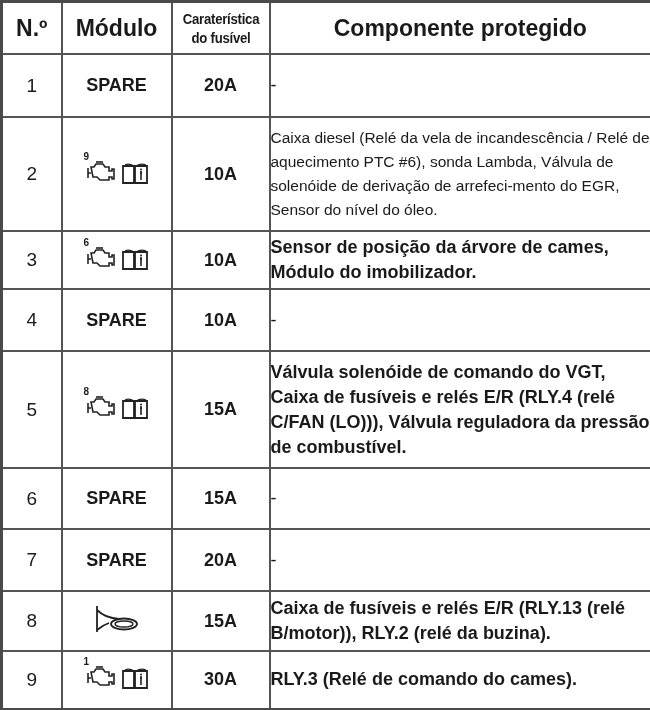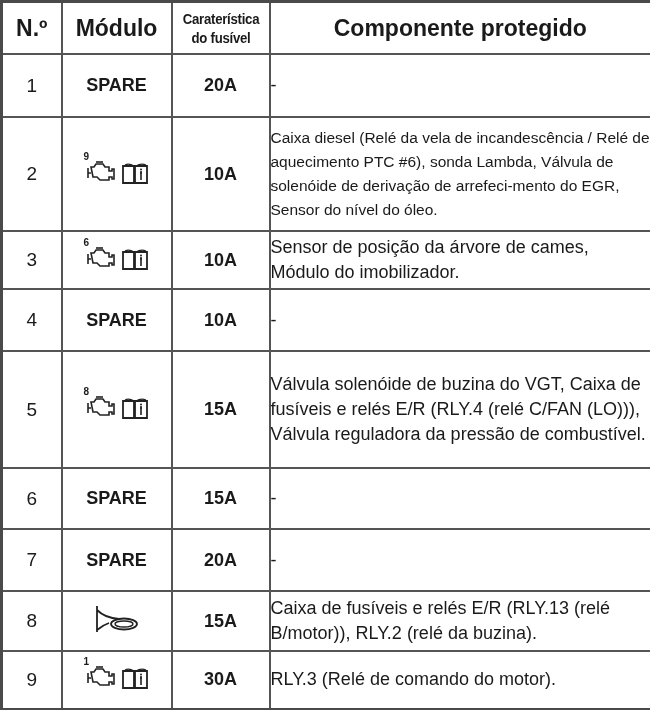--- a/index.html
+++ b/index.html
@@ -18,21 +18,21 @@
   col.c2 { width:110px; }
   col.c3 { width:98px; }
   col.c4 { width:382px; }
   th { font-weight:bold; font-size:23px; height:50px; text-align:center; }
   th.narrow { font-size:15px; font-weight:bold; line-height:19px; letter-spacing:-0.3px; font-family:"Liberation Sans Narrow","Liberation Sans", sans-serif; transform:scaleX(0.88); }
   td.num { text-align:center; font-size:19px; }
   td.sym { text-align:center; font-size:18px; font-weight:bold; }
   td.amp { text-align:center; font-size:18px; font-weight:bold;margin-top:46px; }
   td.desc { padding-left:6px; padding-right:4px; font-size:18px; line-height:25px; }
   td.desc.small { font-size:15.5px; line-height:24px; }
-  td.desc.bold { font-weight:normal; }
+  td.desc.bold { font-weight:bold; }
   .icon-wrap { display:inline-flex; align-items:flex-end; gap:2px; position:relative; }
   .sup { position:absolute; left:-2px; top:-9px; font-size:10px; font-weight:bold; }
 </style>
 </head>
 <body>
 
 <table class="fuse">
   <colgroup>
       <col class="c1">
       <col class="c2">
@@ -119,21 +119,21 @@
             </svg>
           <svg width="26" height="22" viewBox="0 0 26 22">
               <path d="M1 4h11v17H1zM13 4h12v17H13z" fill="none" stroke="#222" stroke-width="1.8"></path>
               <path d="M3 3q4-2 9 1M14 4q5-3 10-1" fill="none" stroke="#222" stroke-width="1.3"></path>
               <path d="M19 9v9M18 11h2" stroke="#222" stroke-width="1.6"></path>
               <circle cx="19" cy="7.5" r="1" fill="#222"></circle>
             </svg>
         </span>
       </td>
       <td class="amp">15A</td>
-      <td class="desc bold">Válvula solenóide de buzina do VGT, Caixa de fusíveis e relés E/R (RLY.4 (relé C/FAN (LO))), Válvula reguladora da pressão de combustível.</td>
+      <td class="desc bold">Válvula solenóide de comando do VGT, Caixa de fusíveis e relés E/R (RLY.4 (relé C/FAN (LO))), Válvula reguladora da pressão de combustível.</td>
     </tr>
 
     <tr style="height:61px">
       <td class="num">6</td>
       <td class="sym">SPARE</td>
       <td class="amp">15A</td>
       <td class="desc">-</td>
     </tr>
 
     <tr style="height:62px">
@@ -168,16 +168,16 @@
             </svg>
           <svg width="26" height="22" viewBox="0 0 26 22">
               <path d="M1 4h11v17H1zM13 4h12v17H13z" fill="none" stroke="#222" stroke-width="1.8"></path>
               <path d="M3 3q4-2 9 1M14 4q5-3 10-1" fill="none" stroke="#222" stroke-width="1.3"></path>
               <path d="M19 9v9M18 11h2" stroke="#222" stroke-width="1.6"></path>
               <circle cx="19" cy="7.5" r="1" fill="#222"></circle>
             </svg>
         </span>
       </td>
       <td class="amp">30A</td>
-      <td class="desc bold">RLY.3 (Relé de comando do motor).</td>
+      <td class="desc bold">RLY.3 (Relé de comando do cames).</td>
     </tr>
   </tbody>
 </table>
 
 </body></html>

